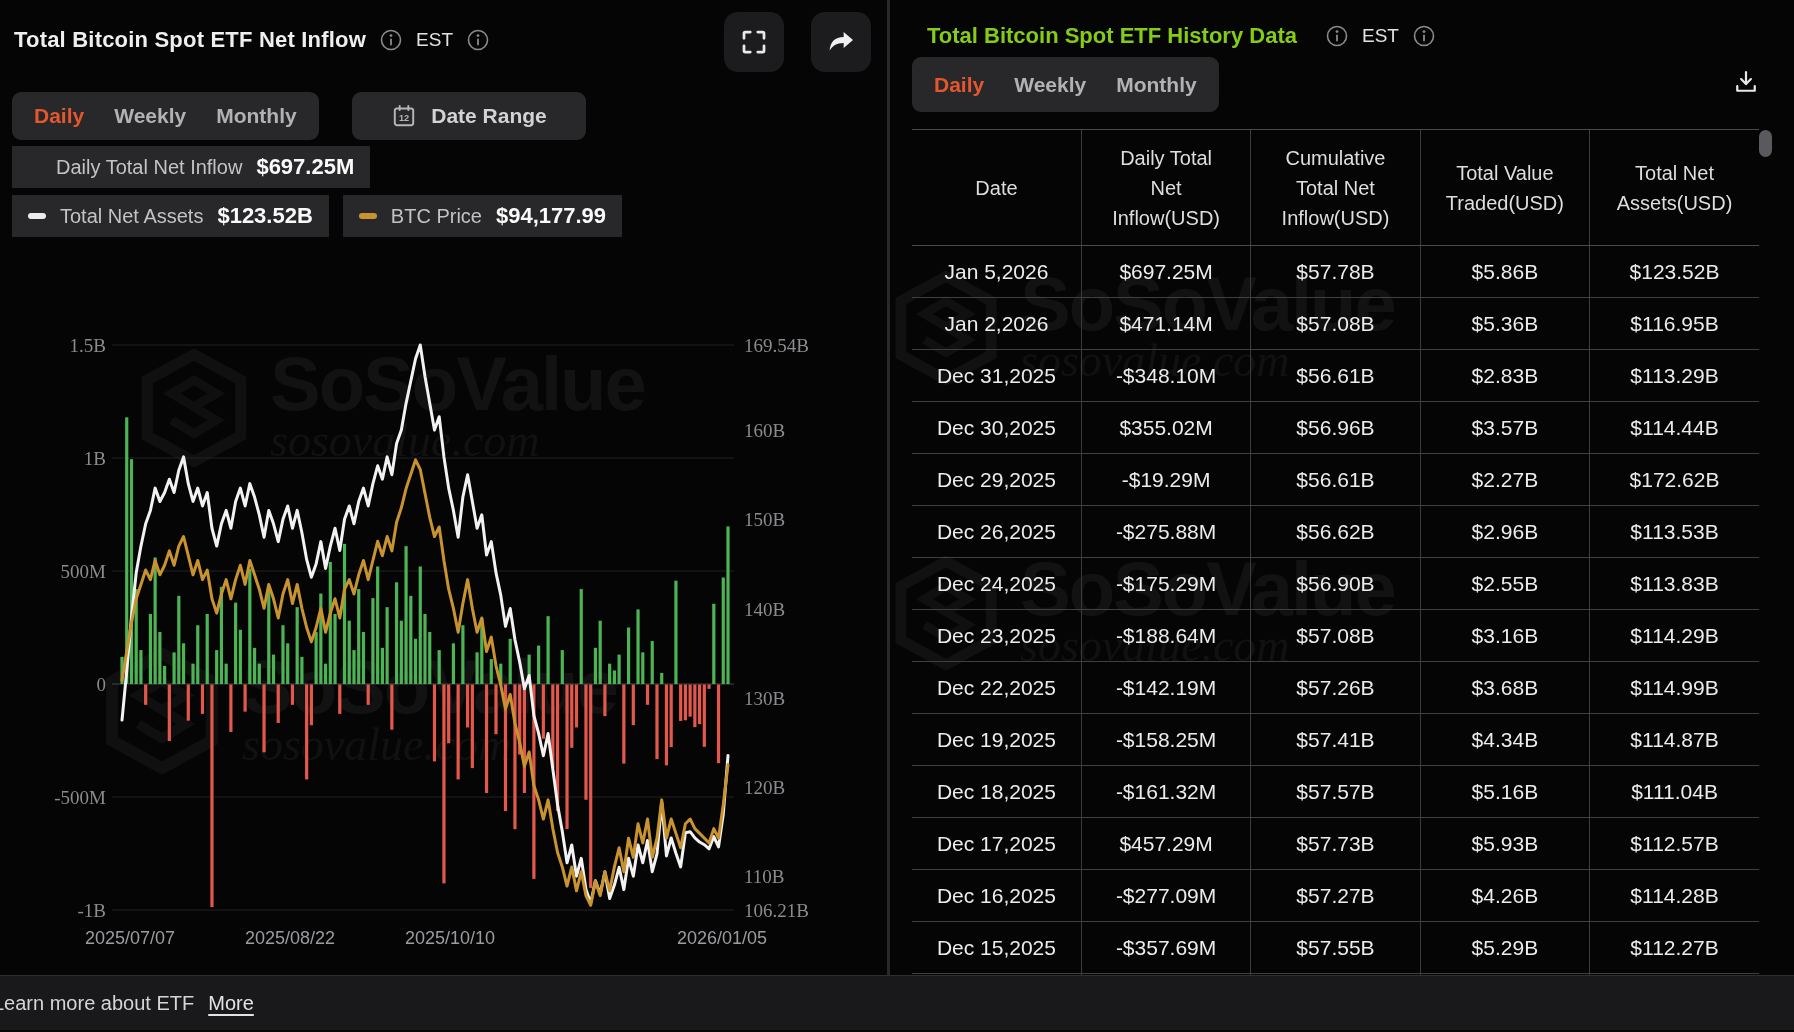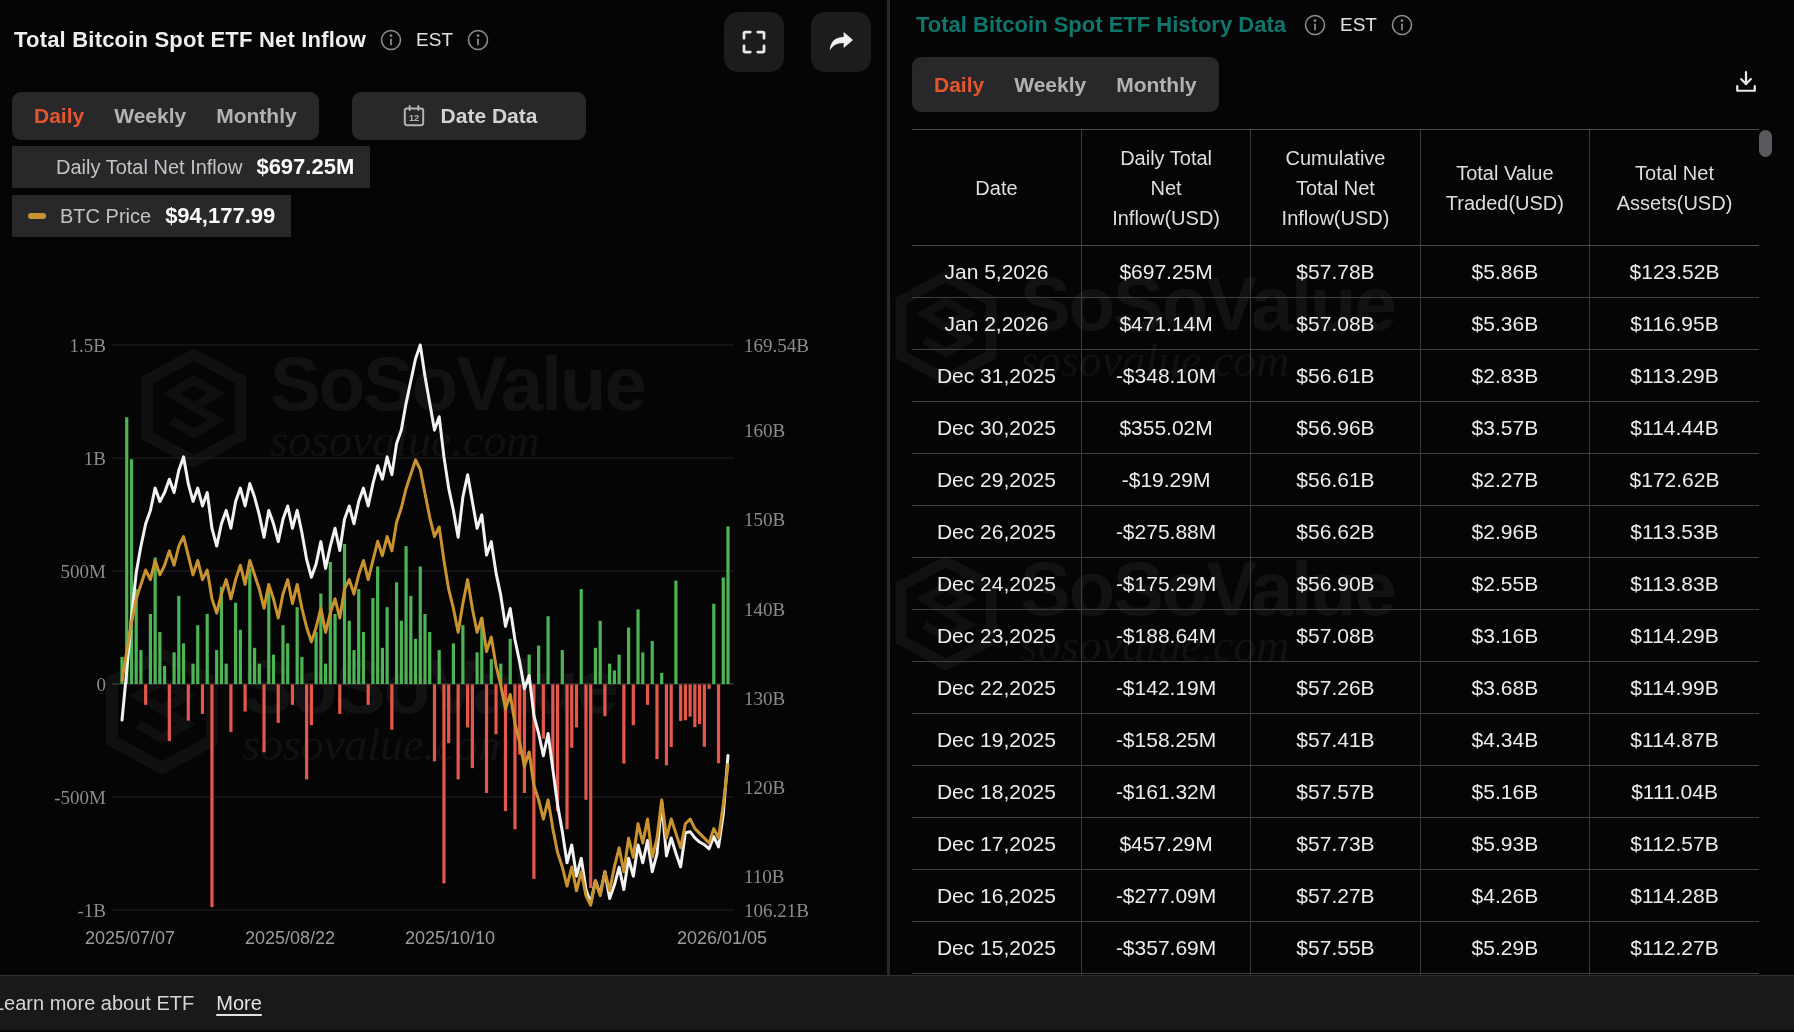--- a/index.html
+++ b/index.html
@@ -52,21 +52,21 @@
 
   
   .wm{position:absolute;display:flex;align-items:center;gap:20px;pointer-events:none;z-index:1;}
   .wm-cube{opacity:.85;}
   .wm-brand{font-size:76px;font-weight:700;letter-spacing:-2px;color:rgba(255,255,255,0.055);line-height:.95;}
   .wm-domain{font-family:"Liberation Serif",serif;font-style:italic;font-size:46px;
     color:rgba(255,255,255,0.05);margin-top:-6px;}
 
   
   .rp-header{position:absolute;left:22px;top:8px;right:18px;display:flex;align-items:center;gap:13px;}
-  .rp-title{font-size:22px;font-weight:700;color:#0f766e;margin:4px;}
+  .rp-title{font-size:22px;font-weight:700;color:#84cc16;margin:15px;}
   .rp-seg{left:22px;top:57px;height:55px;}
   .dl-btn{position:absolute;right:28px;top:62px;width:40px;height:40px;background:none;border:0;cursor:pointer;
     display:flex;align-items:center;justify-content:center;}
   .scroll-thumb{position:absolute;left:869px;top:130px;width:13px;height:27px;border-radius:7px;background:#5a5a5e;cursor:grab;}
 
   
   .table-wrap{position:absolute;left:22px;top:129px;width:847px;height:846px;overflow:hidden;z-index:2;}
   table.hist{width:847px;border-collapse:collapse;table-layout:fixed;}
   table.hist col{width:20%;}
   table.hist th{height:113px;font-size:20px;font-weight:400;color:#dedede;text-align:center;
@@ -75,21 +75,21 @@
   table.hist td{height:49px;font-size:21px;color:#ececec;text-align:center;vertical-align:middle;
     border-bottom:1px solid #404043;}
   table.hist th + th, table.hist td + td{border-left:1px solid #3c3c3f;}
   td.pos{color:#43c465;}
   td.neg{color:#e44b3e;}
 
   
   .footer{position:absolute;left:0;top:975px;width:1794px;height:54px;background:#19191b;
     border-top:1px solid #2e2e30;display:flex;align-items:center;z-index:10;}
   .footer .txt{font-size:20px;color:#d5d5d5;margin-left:-7px;white-space:nowrap;}
-  .footer .more{font-size:20px;color:#e3e3e3;margin-left:22px;text-decoration:underline;
+  .footer .more{font-size:20px;color:#e3e3e3;margin-left:14px;text-decoration:underline;
     text-underline-offset:4px;cursor:pointer;}
   .bottom-strip{position:absolute;left:0;top:1030px;width:1794px;height:2px;background:#070708;z-index:10;}
 </style>
 </head>
 <body>
 
 <div class="app">
 
   <section class="panel-left">
 
@@ -149,29 +149,34 @@
       <span class="tab">Monthly</span>
     </div>
 
     <button class="date-range">
       <svg width="26" height="26" viewBox="0 0 24 24" fill="none" stroke="#b5b5b7" stroke-width="1.8" stroke-linecap="round">
         <rect x="3.5" y="5" width="17" height="15.5" rx="2"></rect>
         <line x1="8" y1="2.8" x2="8" y2="6.4"></line>
           <line x1="16" y1="2.8" x2="16" y2="6.4"></line>
         <text x="12" y="17" font-size="8.5" fill="#b5b5b7" stroke="none" text-anchor="middle" font-family="Liberation Sans, sans-serif">12</text>
       </svg>
-      <span>Date Data</span>
+      <span>Date Range</span>
     </button>
 
     <div class="chip chip-row1">
       <span class="sq-split"><span class="t"></span><span class="b"></span></span>
       <span class="lbl">Daily Total Net Inflow</span>
       <span class="val">$697.25M</span>
     </div>
     <div class="chip-row2">
+      <div class="chip">
+        <span class="dash white"></span>
+        <span class="lbl">Total Net Assets</span>
+        <span class="val">$123.52B</span>
+      </div>
       <div class="chip">
         <span class="dash gold"></span>
         <span class="lbl">BTC Price</span>
         <span class="val">$94,177.99</span>
       </div>
     </div>
 
     <svg id="chart-svg" viewBox="0 0 886 975">
         <line x1="112" y1="345" x2="734" y2="345" stroke="#232327" stroke-width="1"></line>
         <text x="106" y="352" text-anchor="end" class="axis-tick">1.5B</text>

